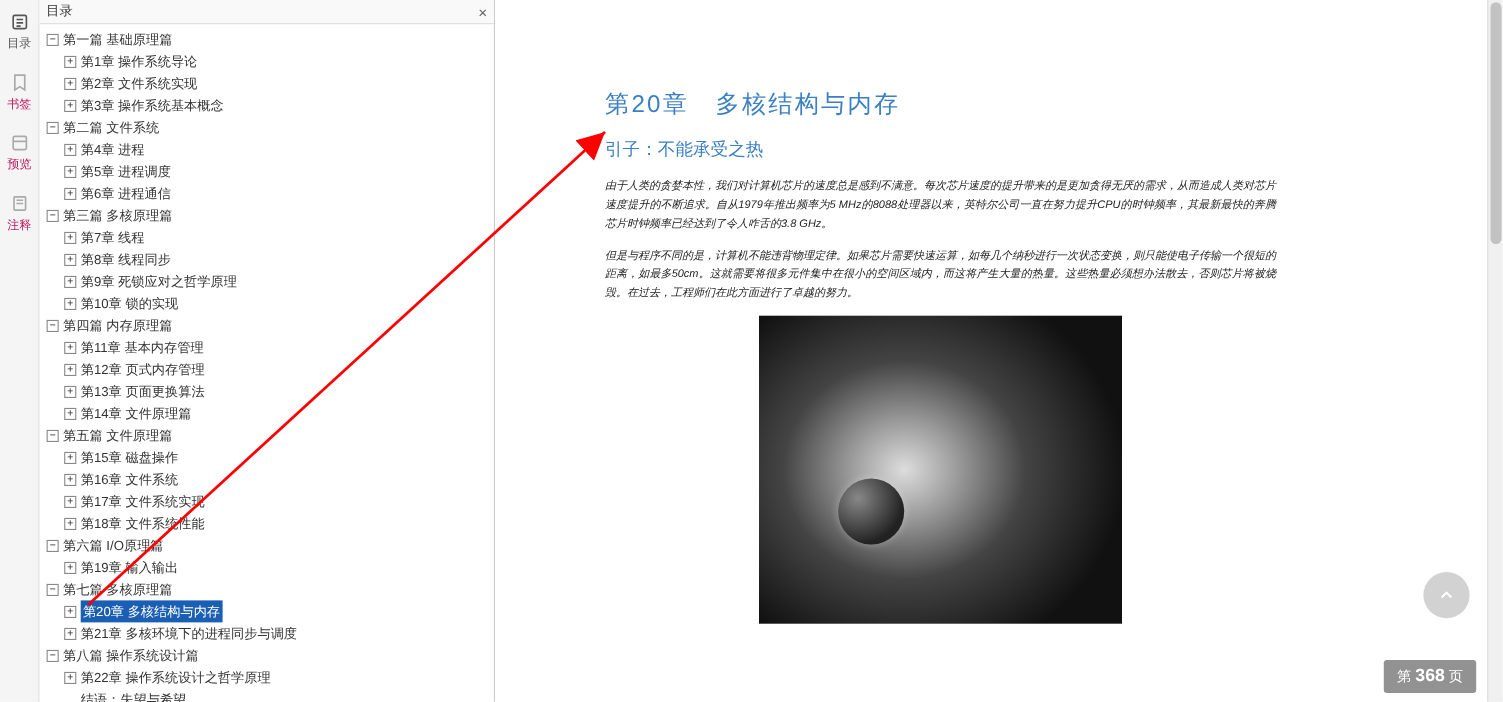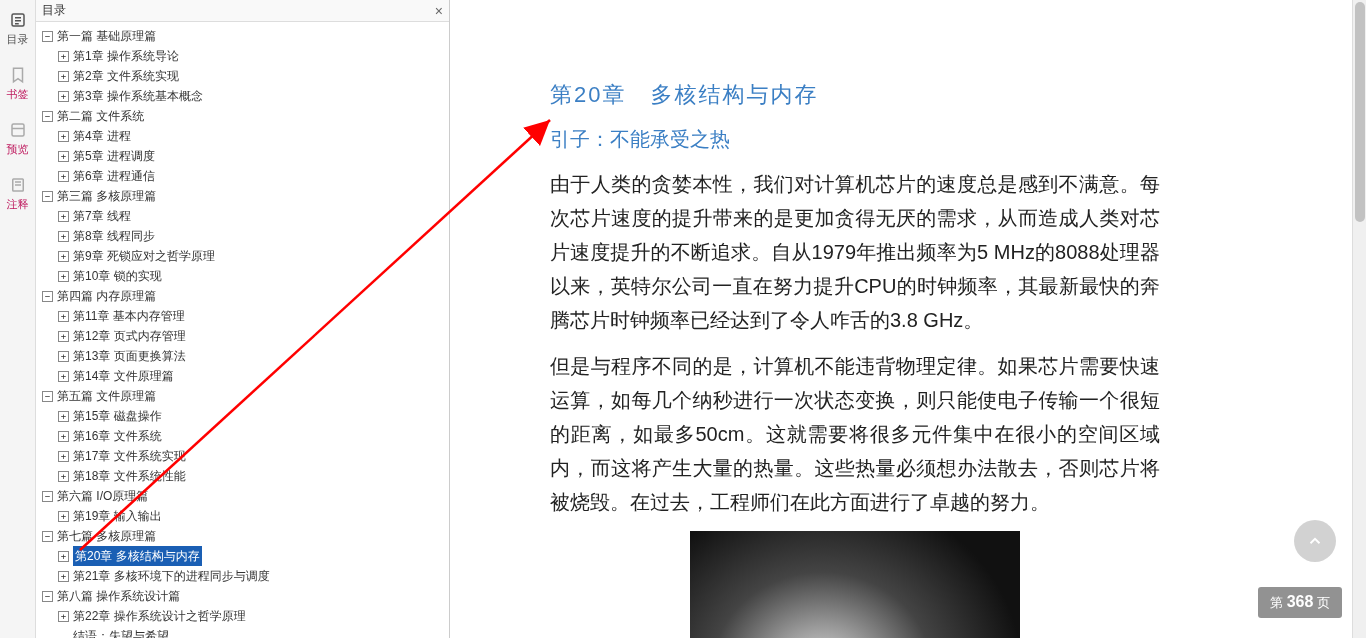--- a/index.html
+++ b/index.html
@@ -20,35 +20,35 @@
 .node { display: flex; align-items: center; cursor: pointer; padding: 0; }
 .expander { width: 11px; height: 11px; border: 1px solid #888; display: inline-flex; align-items: center; justify-content: center; font-size: 9px; line-height: 1; margin-right: 4px; background: #fff; flex-shrink: 0; font-family: monospace; }
 .expander.leaf { border: none; background: transparent; }
 .node.selected .label { background: #1a5fb4; color: #fff; padding: 0 2px; }
 .indent0 { padding-left: 6px; }
 .indent1 { padding-left: 22px; }
 
 .main { position: absolute; left: 450px; top: 0; right: 14px; height: 638px; background: #fff; overflow: hidden; }
 .page { padding: 80px 50px 20px 100px; max-width: 760px; }
 .chapter-title { font-size: 22px; color: #3b7fc4; margin-bottom: 16px; font-weight: normal; letter-spacing: 2px; }
-.sub-title { font-size: 20px; color: #3b7fc4; margin-bottom: 14px; font-weight: normal; }
-.para { font-size: 20px; line-height: 1.7; margin-bottom: 12px; text-align: justify; color: #222; }
+.sub-title { font-size: 16px; color: #3b7fc4; margin-bottom: 14px; font-weight: normal; }
+.para { font-size: 10px; line-height: 1.7; margin-bottom: 12px; text-align: justify; color: #222; font-style: italic; }
 .figure { text-align: center; margin-top: 12px; }
 .figure-img { width: 330px; height: 280px; background: radial-gradient(ellipse 200px 180px at 40% 50%, #ddd 0%, #999 25%, #444 55%, #111 100%); display: inline-block; position: relative; overflow: hidden; }
 .planet { position: absolute; left: 72px; top: 148px; width: 60px; height: 60px; border-radius: 50%; background: radial-gradient(circle at 30% 30%, #888, #222 70%); box-shadow: 0 0 8px rgba(255,255,255,0.3); }
 
 .red-arrow { position: absolute; left: 60px; top: 110px; width: 540px; height: 450px; pointer-events: none; z-index: 20; }
 
 .scrollbar { position: absolute; right: 0; top: 0; width: 14px; height: 638px; background: #f0f0f0; border-left: 1px solid #ddd; }
 .scroll-thumb { position: absolute; right: 1px; top: 2px; width: 10px; height: 220px; background: #c2c2c2; border-radius: 5px; }
 
 .back-to-top { position: absolute; right: 30px; bottom: 76px; width: 42px; height: 42px; border-radius: 50%; background: rgba(180,180,180,0.6); display: flex; align-items: center; justify-content: center; cursor: pointer; }
 .back-to-top svg { width: 18px; height: 18px; }
 
-.page-indicator { position: absolute; right: 24px; bottom: 20px; background: rgba(100,100,100,0.7); color: #fff; padding: 6px 12px; border-radius: 3px; font-size: 13px; }
+.page-indicator { position: absolute; right: 24px; bottom: 8px; background: rgba(100,100,100,0.7); color: #fff; padding: 6px 12px; border-radius: 3px; font-size: 13px; }
 .page-indicator .num { font-size: 16px; font-weight: bold; }
 </style>
 </head>
 <body>
 
 <div class="left-toolbar">
   <div class="tool-item active">
     <span class="tool-icon">
       <svg viewBox="0 0 24 24" width="18" height="18" fill="none" stroke="#555" stroke-width="2">
           <rect x="4" y="4" width="16" height="16" rx="2"></rect>

